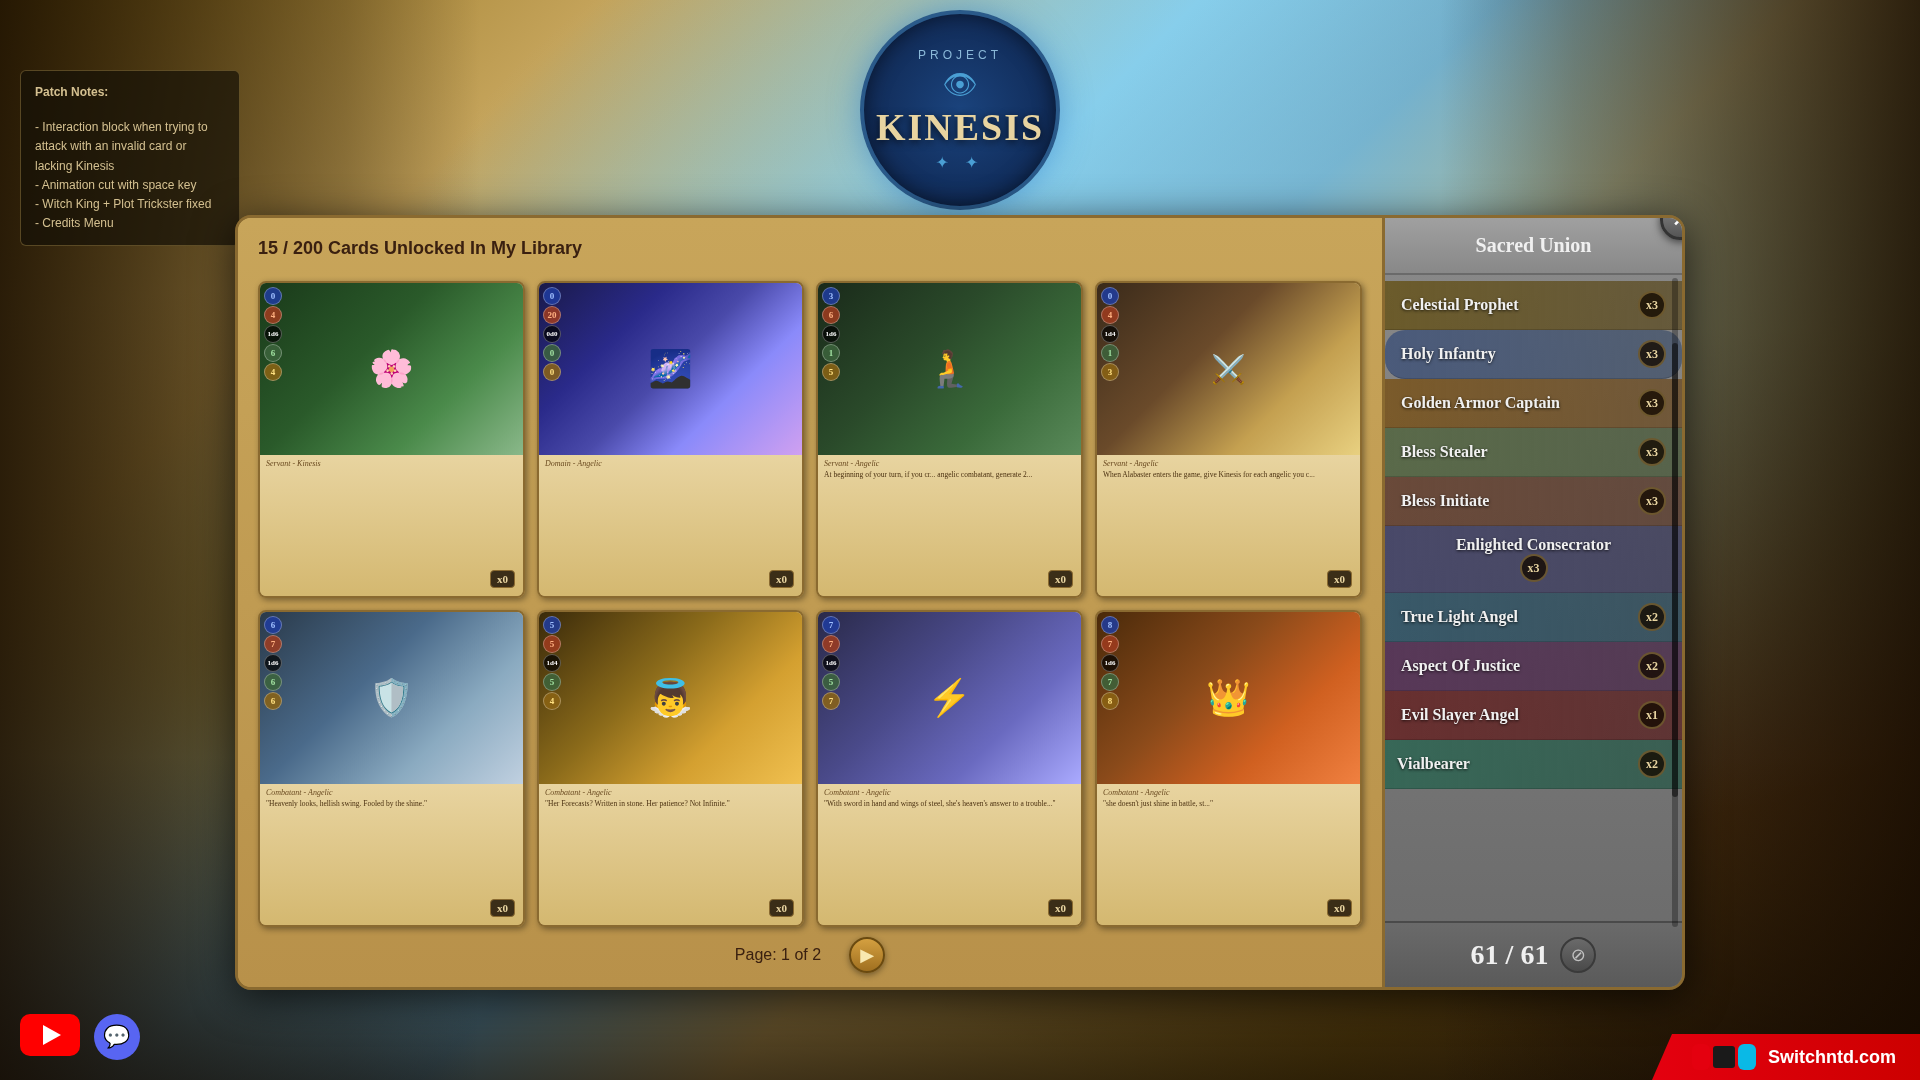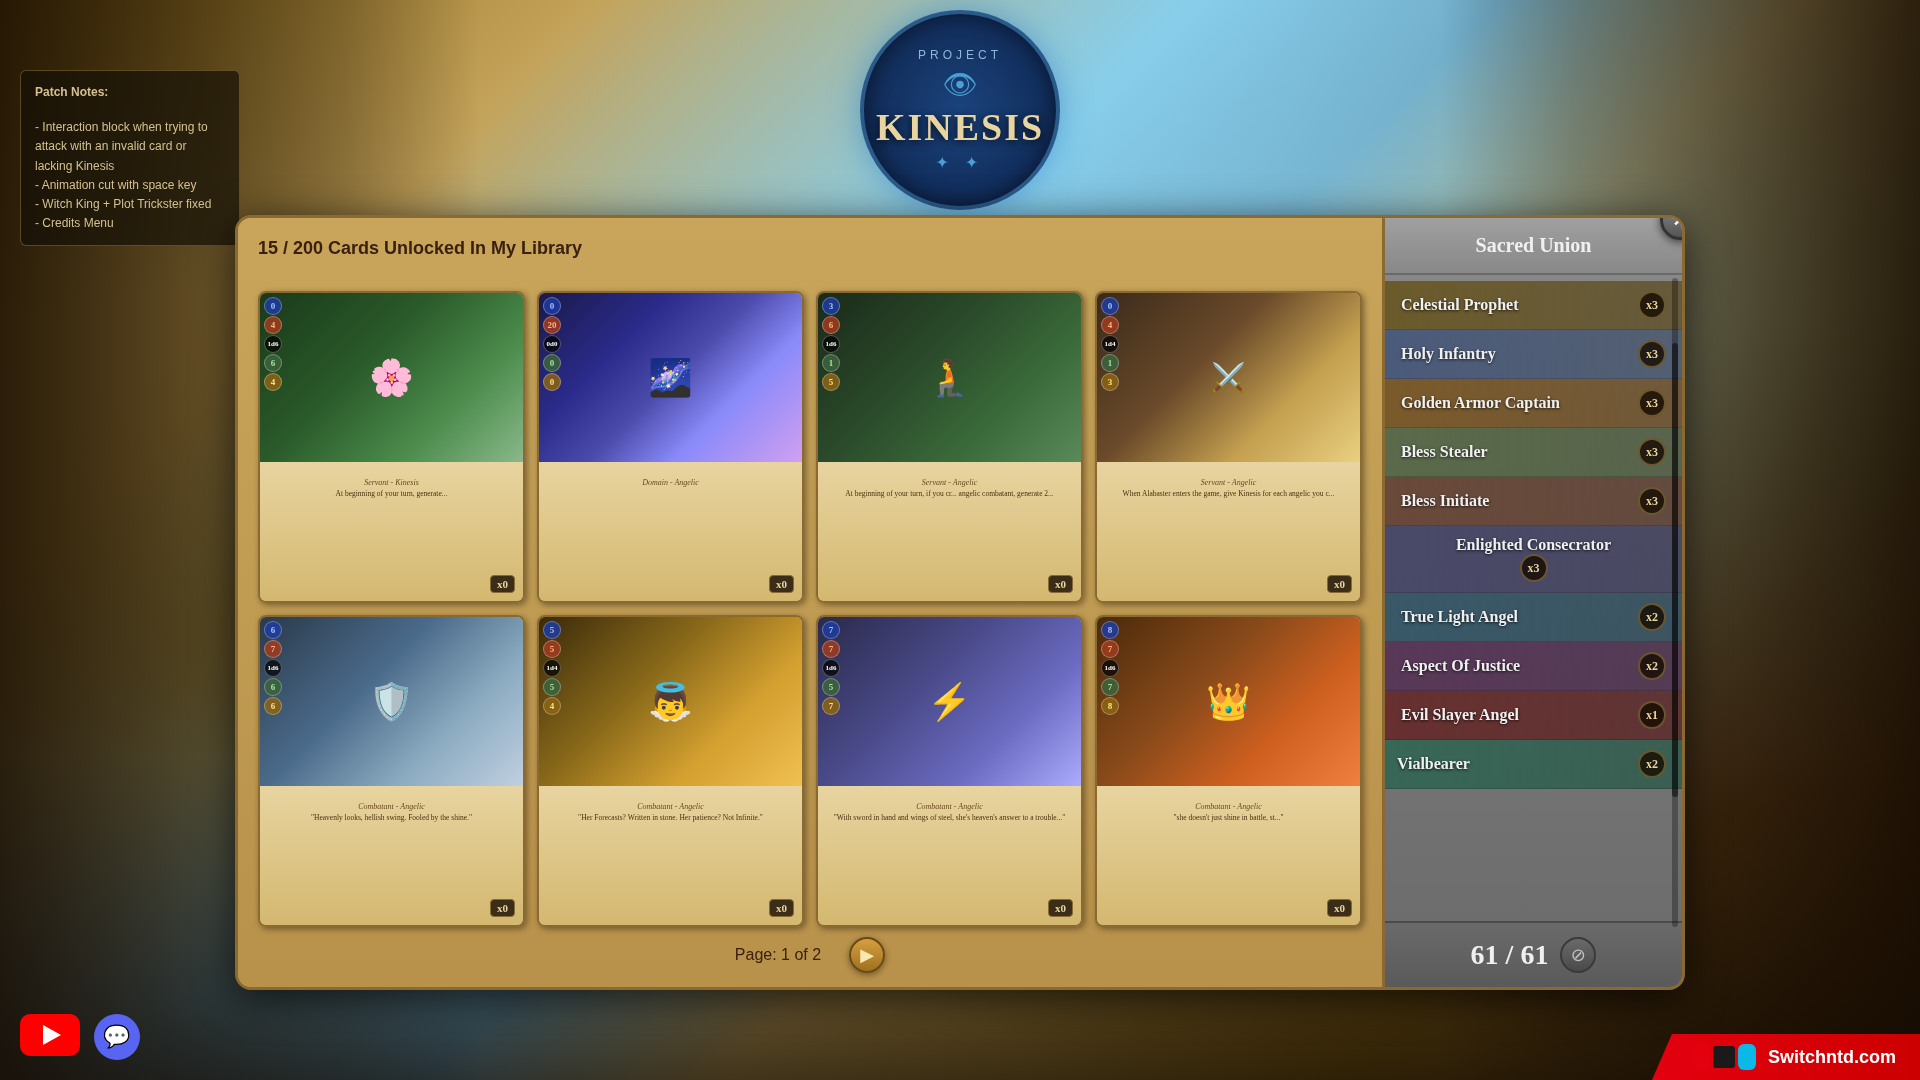--- a/index.html
+++ b/index.html
@@ -135,21 +135,21 @@
       padding: 20px 20px 10px 20px;
       display: flex;
       flex-direction: column;
       background: linear-gradient(180deg, #c8a55a 0%, #b8914a 100%);
     }
 
     .library-header {
       color: #3a2010;
       font-size: 18px;
       font-weight: bold;
-      margin-bottom: 32px;
+      margin-bottom: 22px;
       font-family: Arial, sans-serif;
     }
 
     .cards-grid {
       display: grid;
       grid-template-columns: repeat(4, 1fr);
       grid-template-rows: repeat(2, 1fr);
       gap: 12px;
       flex: 1;
     }
@@ -220,24 +220,23 @@
     }
 
     .stat-badge.mana { background: rgba(30,60,160,0.85); color: #a0c0ff; }
     .stat-badge.atk { background: rgba(160,60,30,0.85); color: #ffb080; }
     .stat-badge.def { background: rgba(60,100,60,0.85); color: #a0e0a0; }
     .stat-badge.speed { background: rgba(140,100,20,0.85); color: #ffe080; }
 
     .card-bottom {
       flex: 1;
       background: linear-gradient(180deg, #e8d4a0 0%, #d4b870 100%);
-      padding: 16px 6px;
+      padding: 4px 6px;
       display: flex;
       flex-direction: column;
-      align-items: center;
     }
 
     .card-type {
       font-size: 8px;
       color: #6a4a20;
       font-style: italic;
       margin-bottom: 2px;
     }
 
     .card-desc {
@@ -326,21 +325,21 @@
       cursor: pointer;
       border-bottom: 1px solid rgba(0,0,0,0.15);
       transition: background 0.1s;
     }
 
     .deck-item:nth-child(odd) { background: rgba(255,255,255,0.05); }
     .deck-item:nth-child(even) { background: rgba(0,0,0,0.1); }
 
     
     .deck-item.celestial { background: linear-gradient(90deg, rgba(100,80,20,0.8) 0%, rgba(80,60,10,0.6) 100%); }
-    .deck-item.holy-inf { background: linear-gradient(90deg, rgba(60,80,120,0.8) 0%, rgba(50,70,100,0.6) 100%); }
+    .deck-item.holy-inf { background: linear-gradient(90deg, rgba(60,80,120,0.8) 0%, rgba(50,70,100,0.6) 100%); border-radius: 20px; }
     .deck-item.golden { background: linear-gradient(90deg, rgba(120,80,20,0.8) 0%, rgba(100,60,10,0.6) 100%); }
     .deck-item.bless { background: linear-gradient(90deg, rgba(80,100,60,0.8) 0%, rgba(60,80,40,0.6) 100%); }
     .deck-item.holy-init { background: linear-gradient(90deg, rgba(100,60,40,0.8) 0%, rgba(80,40,20,0.6) 100%); }
     .deck-item.enlighted { background: linear-gradient(90deg, rgba(60,60,100,0.8) 0%, rgba(40,40,80,0.6) 100%); flex-direction: column; }
     .deck-item.true-light { background: linear-gradient(90deg, rgba(40,80,100,0.8) 0%, rgba(20,60,80,0.6) 100%); }
     .deck-item.aspect { background: linear-gradient(90deg, rgba(80,40,80,0.8) 0%, rgba(60,20,60,0.6) 100%); }
     .deck-item.evil { background: linear-gradient(90deg, rgba(100,30,30,0.8) 0%, rgba(80,10,10,0.6) 100%); }
     .deck-item.vial { background: linear-gradient(90deg, rgba(40,100,80,0.8) 0%, rgba(20,80,60,0.6) 100%); padding-left: 12px; }
 
     .deck-item-name {
@@ -544,21 +543,20 @@
               <div class="stat-badge mana">0</div>
               <div class="stat-badge atk">4</div>
               <div class="stat-badge" style="font-size:7px">1d6</div>
               <div class="stat-badge def">6</div>
               <div class="stat-badge speed">4</div>
             </div>
 
           </div>
           <div class="card-bottom">
             <div class="card-type">Servant - Kinesis</div>
-            <div class="card-desc">At beginning of your turn, generate...</div>
           </div>
         </div>
         <div class="card-count">x0</div>
       </div>
 
       <div class="card card-paradise">
         <div class="card-inner">
           <div class="card-top">
             <div class="card-art">🌌</div>
             <div class="card-stats-left">

